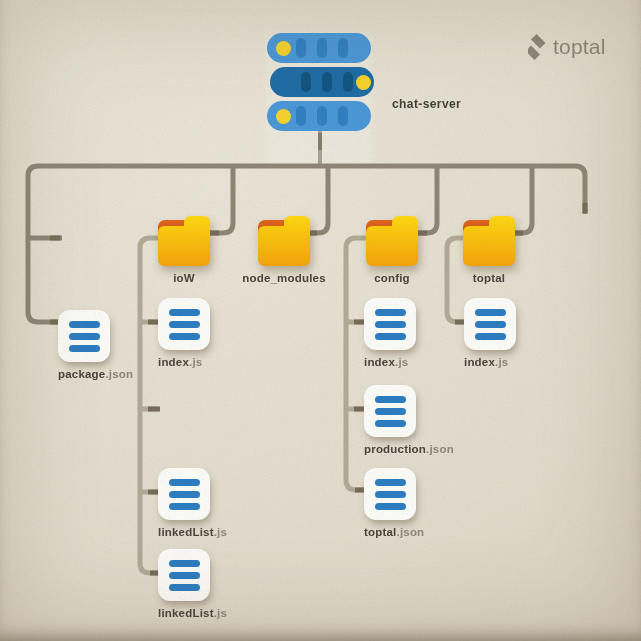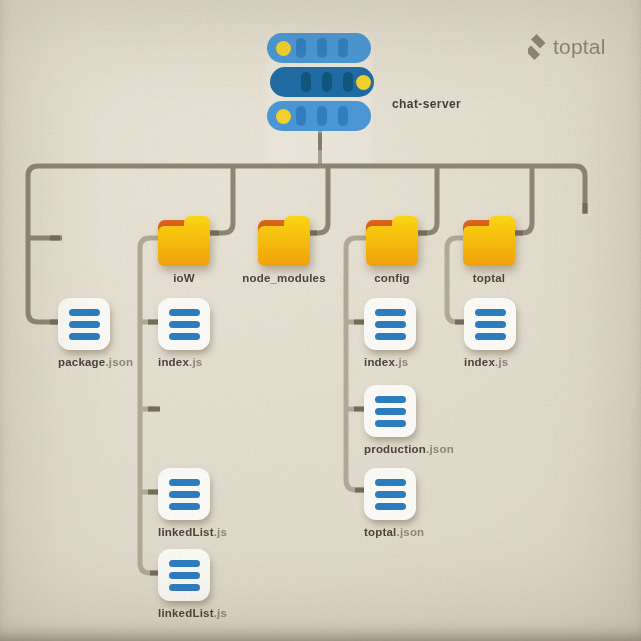--- a/index.html
+++ b/index.html
@@ -150,21 +150,21 @@
 
   <div class="node" style="left:463px;top:214px">
     <svg class="icon folder" viewBox="0 0 52 52">
       <rect x="0" y="6" width="34" height="20" rx="7" fill="url(#gTab)"></rect>
       <path d="M0 19 Q0 12 7 12 H26 V9 Q26 2 33 2 H45 Q52 2 52 9 V45 Q52 52 45 52 H7 Q0 52 0 45 Z" fill="url(#gFold)"></path>
     </svg>
     <div class="label center">toptal</div>
   </div>
 
 
-  <div class="node" style="left:58px;top:298px">
+  <div class="node" style="left:58px;top:310px">
     <div class="icon file">
         <span class="bar"></span>
         <span class="bar"></span>
         <span class="bar"></span>
       </div>
     <div class="label left"><span>package</span><span class="ext">.json</span></div>
   </div>
 
   <div class="node" style="left:158px;top:298px">
     <div class="icon file">

